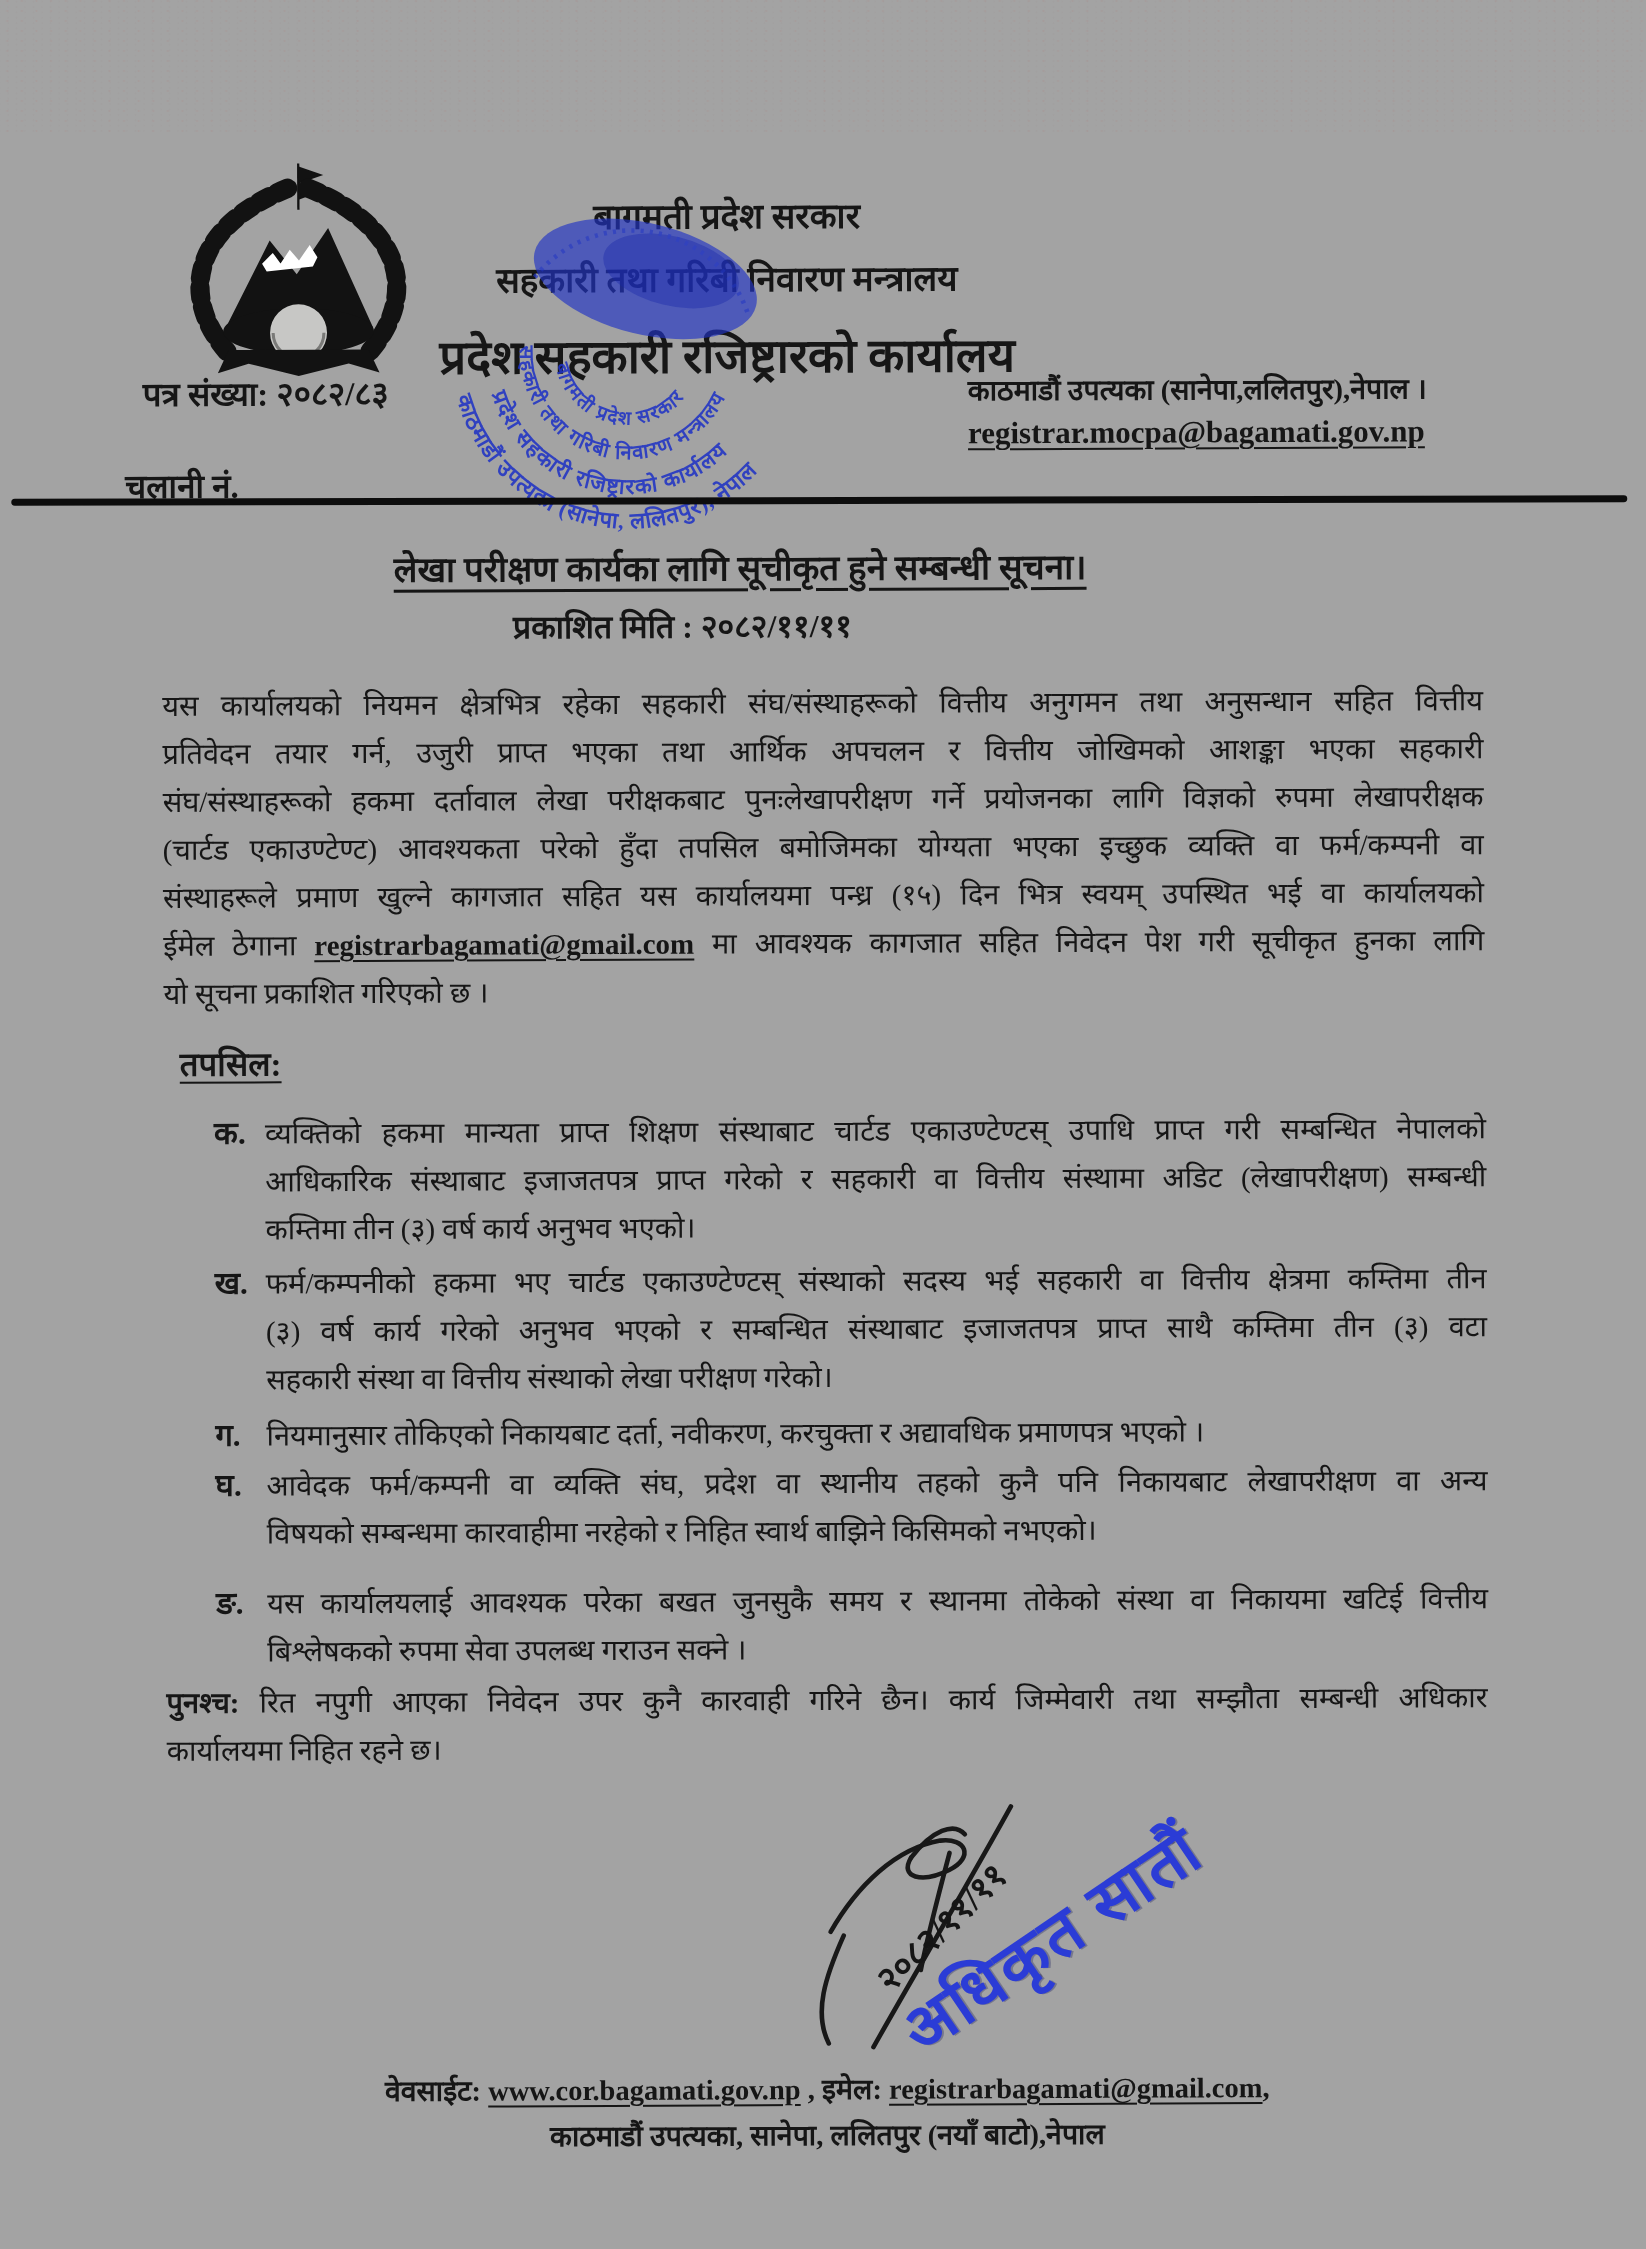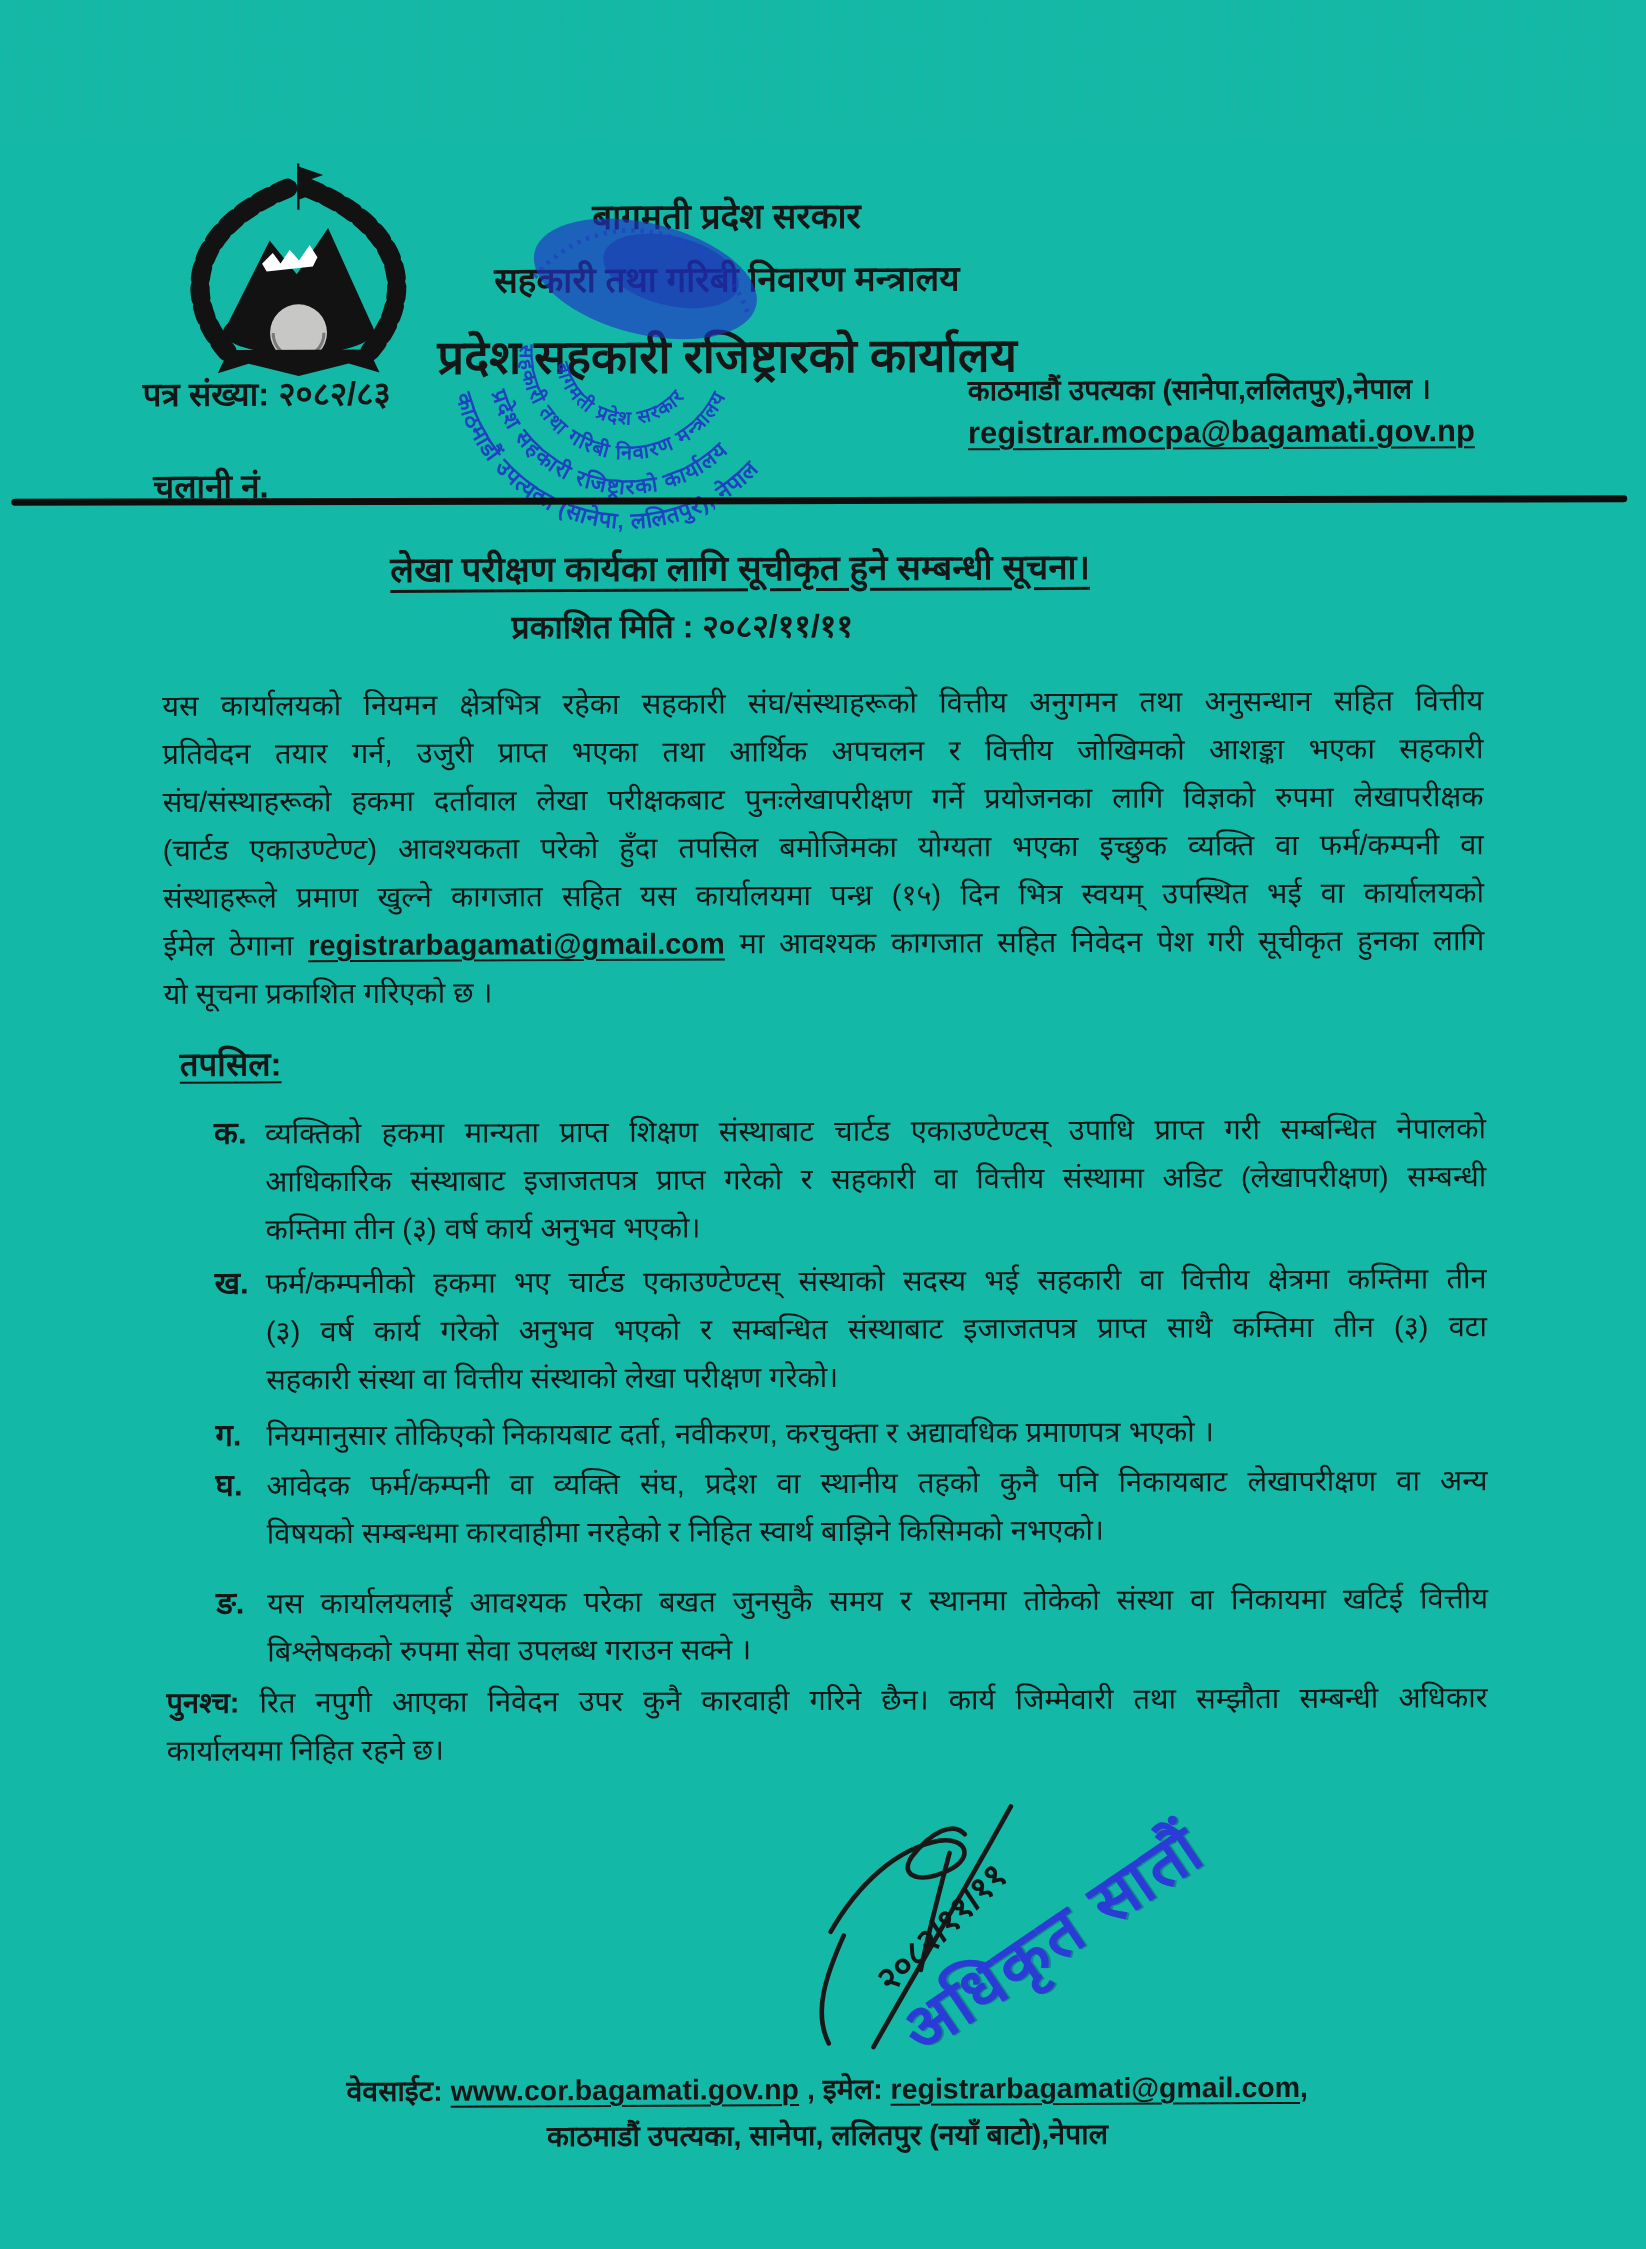--- a/index.html
+++ b/index.html
@@ -1,19 +1,19 @@
 <!DOCTYPE html>
 <html style="font-size:12.3px"><head>
 <meta charset="utf-8">
 <style>
   html,body { margin:0; padding:0; background:#e8e8e8; }
   .page {
     position:relative; width:1646px; height:2250px;
-    background:#14b8a6; overflow:hidden;
-    font-family:Liberation Sans, sans-serif;
+    background:#a3a3a3; overflow:hidden;
+    font-family:Liberation Serif, serif;
     color:#161616;
   }
   .sheet { position:absolute; inset:0; transform:rotate(-0.25deg); }
   .abs { position:absolute; }
   .bold { font-weight:700; }
   .ul { text-decoration:underline; text-decoration-thickness:2.3px; text-underline-offset:5.4px; }
   .scan-noise {
     position:absolute; left:0; top:0; width:1646px; height:135px;
     background-image:
       radial-gradient(rgba(185,105,100,0.20) 0.9px, transparent 1.4px),
@@ -21,21 +21,21 @@
     background-size:14.6px 10px, 8.5px 5.4px;
     background-position:0 46px, 3.8px 69px;
     opacity:.55; pointer-events:none;
   }
   
   .hdr-line { position:absolute; left:292px; width:877px; text-align:center; white-space:nowrap; }
   .gov   { top:191px; font-size:35px; font-weight:600; }
   .min   { top:254px; font-size:35px; font-weight:600; }
   .office{ top:322px; font-size:47px; font-weight:700; }
   .letter-no { left:146px; top:368px; font-size:33px; font-weight:600; white-space:nowrap; }
-  .chalani   { left:156px; top:460px; font-size:33px; font-weight:600; white-space:nowrap; }
+  .chalani   { left:128px; top:460px; font-size:33px; font-weight:600; white-space:nowrap; }
   .hdr-address { left:971px; top:371px; font-size:28.5px; font-weight:600; white-space:nowrap; }
   .hdr-email   { left:971px; top:416px; font-size:31px; font-weight:700; white-space:nowrap; }
   .rule { left:14px; top:497px; width:1616px; height:7px; background:#0d0d0d; border-radius:3.8px; transform:rotate(0.12deg); }
   
   .title { left:165px; top:543px; width:1155px; text-align:center; font-size:35px; font-weight:700;
            text-decoration:underline; text-decoration-thickness:2.7px; text-underline-offset:7.7px; white-space:nowrap; }
   .pubdate { left:165px; top:603px; width:1039px; text-align:center; font-size:32px; font-weight:600; white-space:nowrap; }
   
   .jline { line-height:48px; font-size:29px; text-align:justify; text-align-last:justify;
            white-space:nowrap; overflow:visible; }

